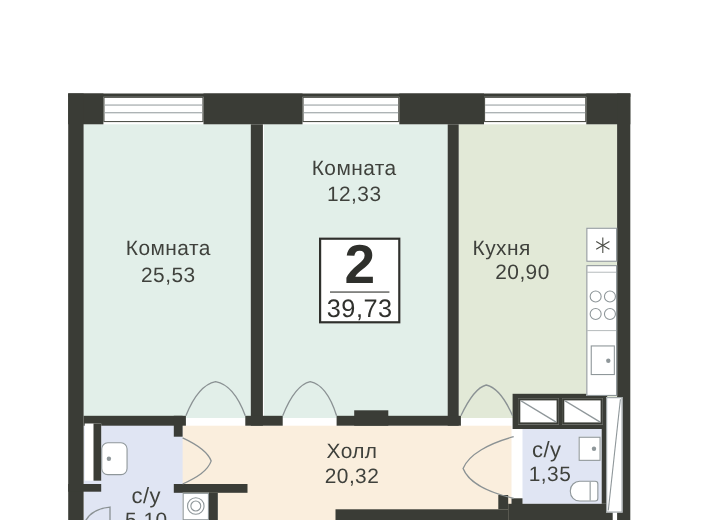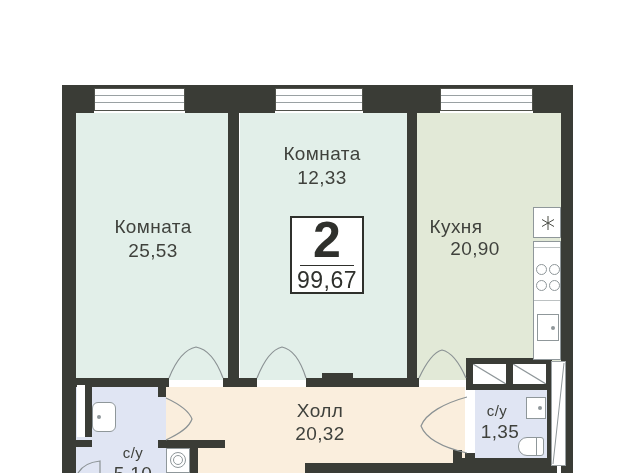--- a/index.html
+++ b/index.html
@@ -9,21 +9,21 @@
   .fill{position:absolute;}
   .wall{position:absolute;background:var(--wall,#3a3c36);}
   .window{position:absolute;background:#ffffff;border:1px solid #50524b;box-sizing:border-box;}
   .winline{position:absolute;left:0;right:0;height:1px;background:var(--window-line,#9aa1a3);}
   .fixture{position:absolute;background:#ffffff;border:1.2px solid var(--fixture-line,#8f979a);box-sizing:border-box;}
   .dot{position:absolute;width:4px;height:4px;border-radius:50%;background:var(--fixture-line,#8f979a);}
   .circle{position:absolute;border:1.2px solid var(--fixture-line,#8f979a);border-radius:50%;box-sizing:border-box;background:transparent;}
   .divline{position:absolute;height:1px;background:var(--fixture-line,#8f979a);opacity:.6;}
   .lbl{position:absolute;transform:translate(-50%,-50%);color:var(--text,#3f413c);
        font-size:19px;letter-spacing:.4px;white-space:nowrap;font-weight:500;}
-  .lbl.small{font-size:15px;}
+  .lbl.small{font-size:20px;}
   #badge{position:absolute;left:290px;top:216px;width:74px;height:78px;background:#fff;
          border:2px solid var(--badge,#2f302c);box-sizing:border-box;display:flex;flex-direction:column;
          align-items:center;justify-content:center;}
   #badge .num{font-size:50px;line-height:44px;font-weight:600;color:var(--badge,#2f302c);}
   #badge .sep{width:54px;height:2px;background:var(--badge,#2f302c);margin:3px 0 2px 0;}
   #badge .area{font-size:23px;line-height:24px;font-weight:500;color:var(--badge,#2f302c);letter-spacing:.5px;}
   svg{position:absolute;left:0;top:0;}
   .wb{position:absolute;background:#fff;border:2px solid var(--wall,#3a3c36);box-sizing:border-box;}
 </style>
 </head>
@@ -132,21 +132,21 @@
 
   <div class="abs" style="left:551px;top:361px;width:15px;height:105px;background:#fff;border:1px solid var(--window-line,#9aa1a3);box-sizing:border-box;">
     <svg width="13" height="103">
         <line x1="12" y1="1" x2="1" y2="102" stroke="var(--fixture-line,#8f979a)" stroke-width="1"></line>
       </svg>
   </div>
 
   <div id="badge">
     <div class="num">2</div>
     <div class="sep"></div>
-    <div class="area">99,67</div>
+    <div class="area">39,73</div>
   </div>
 
   <div class="lbl" style="left:153px;top:227px;">Комната</div>
   <div class="lbl" style="left:153px;top:251px;">25,53</div>
   <div class="lbl" style="left:322px;top:154px;">Комната</div>
   <div class="lbl" style="left:322px;top:178px;">12,33</div>
   <div class="lbl" style="left:456px;top:227px;">Кухня</div>
   <div class="lbl" style="left:475px;top:249px;">20,90</div>
   <div class="lbl" style="left:320px;top:411px;">Холл</div>
   <div class="lbl" style="left:320px;top:434px;">20,32</div>

